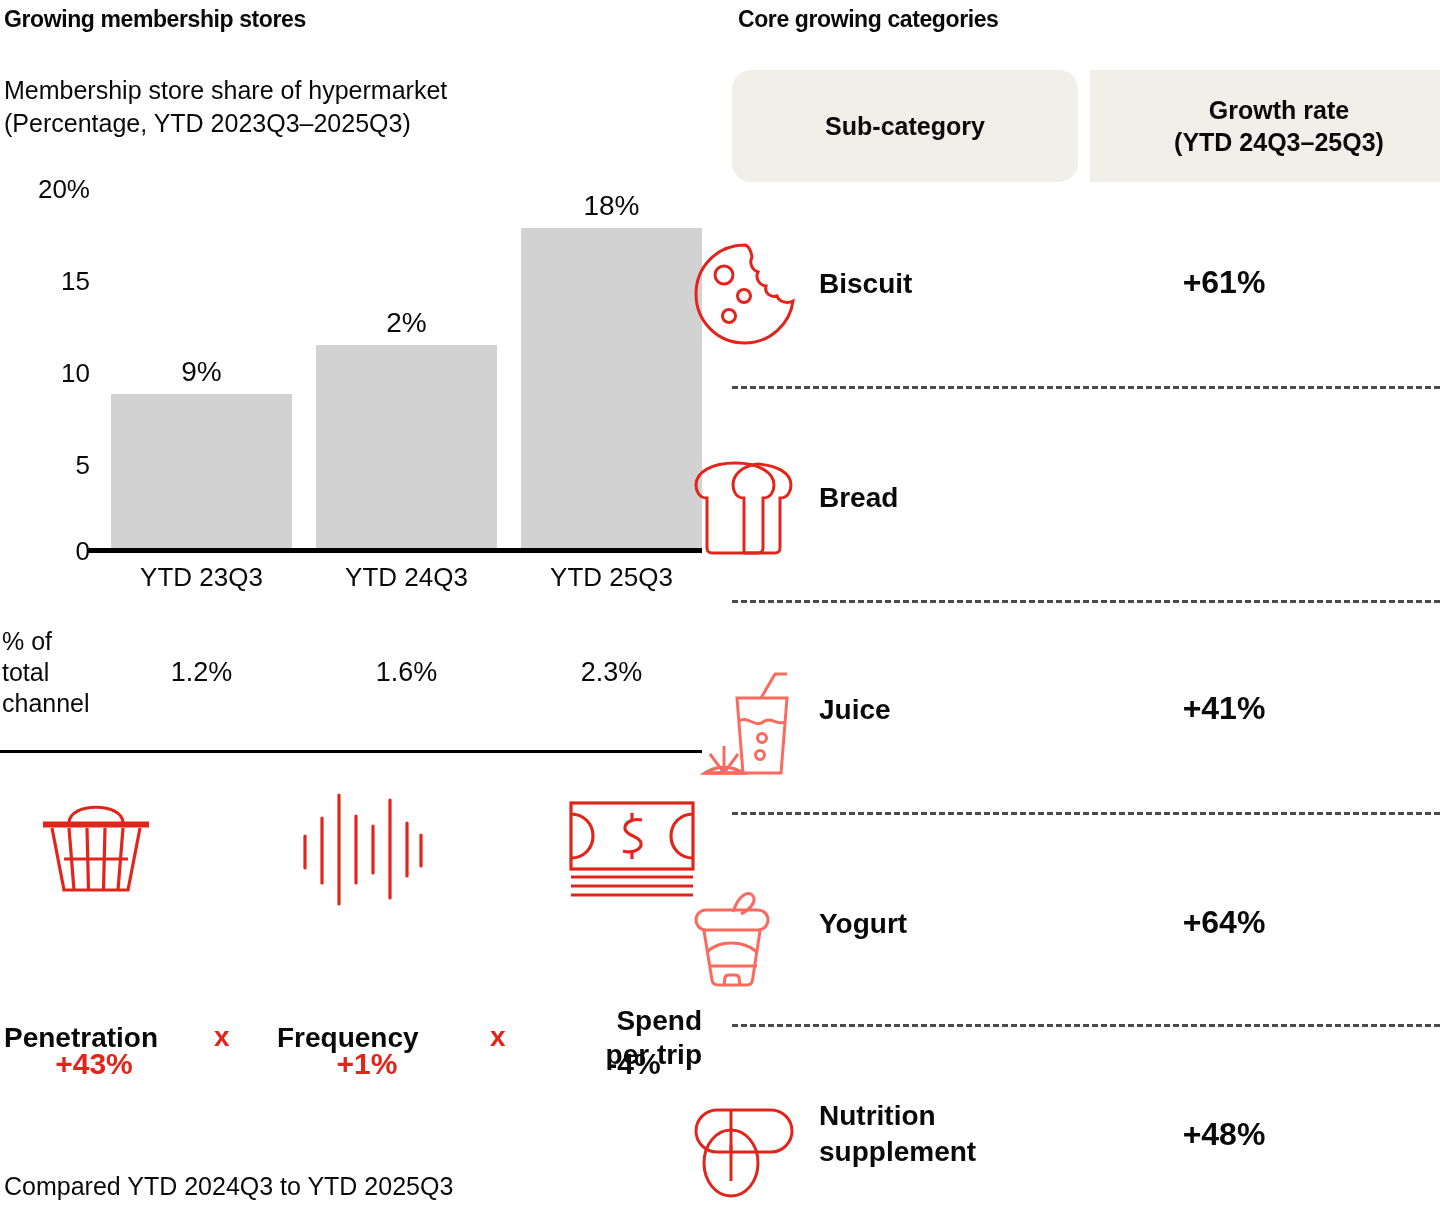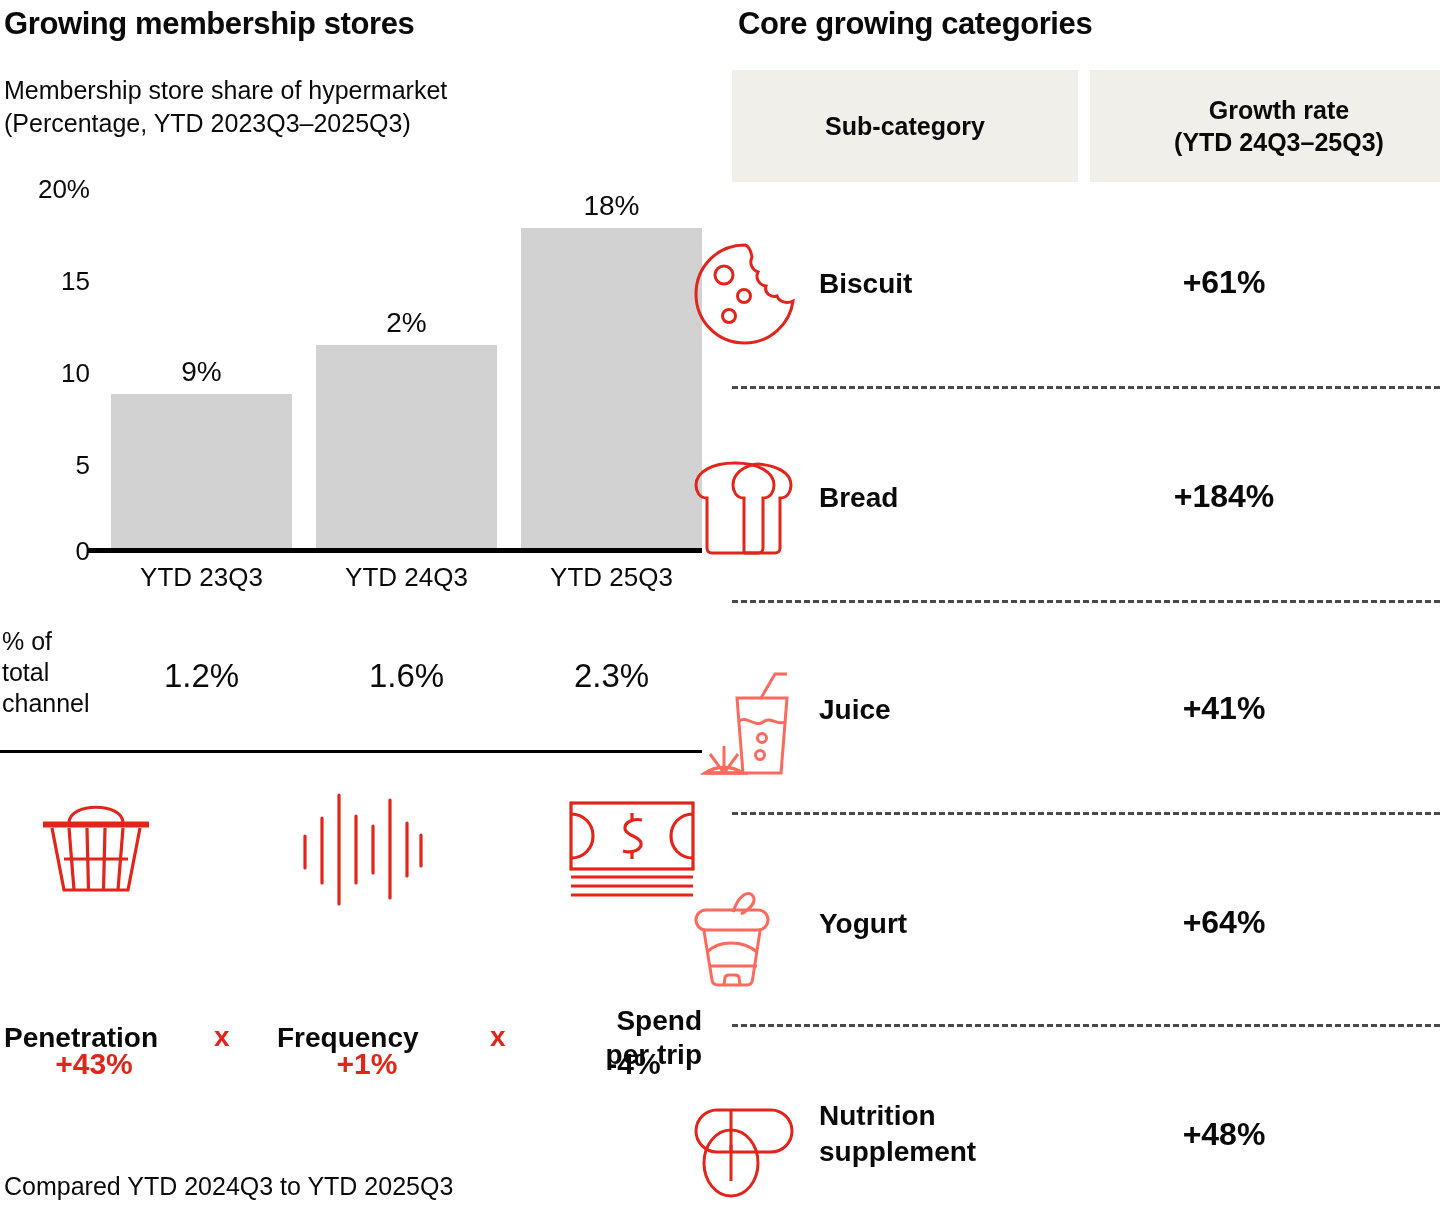--- a/index.html
+++ b/index.html
@@ -9,21 +9,21 @@
     font-family: "Liberation Sans", sans-serif;
     color: #111111;
     overflow: hidden;
   }
   #root { position: relative; width: 1440px; height: 1215px; }
 
   
   #left-panel { position: absolute; left: 0; top: 0; width: 720px; height: 1215px; }
 
   .panel-title {
-    position: absolute; font-weight: bold; font-size: 31px;
+    position: absolute; font-weight: bold; font-size: 23px;
     letter-spacing: -0.4px; color: #0a0a0a; white-space: nowrap;
   }
   #left-title { left: 4px; top: 6px; }
   #right-title { left: 738px; top: 6px; }
 
   #left-subtitle {
     position: absolute; left: 4px; top: 74px; width: 660px;
     font-size: 25px; line-height: 33px; color: #0a0a0a;
   }
 
@@ -45,21 +45,21 @@
   .xtick {
     position: absolute; top: 392px; font-size: 26px; color: #0a0a0a;
     text-align: center; white-space: nowrap;
   }
 
   
   #share-label {
     position: absolute; left: 2px; top: 626px; font-size: 25px; line-height: 31px; color: #0a0a0a;
   }
   .share-value {
-    position: absolute; top: 657px; font-size: 33px; color: #0a0a0a; text-align: center; white-space: nowrap;
+    position: absolute; top: 657px; font-size: 27px; color: #0a0a0a; text-align: center; white-space: nowrap;
   }
   #divider {
     position: absolute; left: 0px; top: 750px; width: 702px; height: 3px; background: #000;
   }
 
   
   .driver-icon { position: absolute; }
 
   .driver-label {
     position: absolute; font-weight: bold; font-size: 28px; color: #0a0a0a;
@@ -73,21 +73,21 @@
   }
   #footnote {
     position: absolute; left: 4px; top: 1172px; font-size: 25px; color: #0a0a0a; white-space: nowrap;
   }
 
   #tbl-head-sub, #tbl-head-growth {
     position: absolute; top: 70px; height: 112px; background: #f1efea;
     display: flex; align-items: center; justify-content: center;
     text-align: center; font-weight: bold; font-size: 25px; line-height: 32px; color: #0a0a0a;
   }
-  #tbl-head-sub { left: 732px; width: 346px; }
+  #tbl-head-sub { left: 732px; width: 346px; border-radius: 19px; }
   #tbl-head-growth { left: 1090px; width: 350px; }
 
   .trow { position: absolute; left: 691px; width: 708px; height: 170px; }
   .row-icon { position: absolute; left: 0px; top: 18px; }
   .row-label {
     position: absolute; left: 128px; font-weight: bold; font-size: 28px;
     line-height: 36px; color: #0a0a0a; white-space: pre-line;
   }
   .row-rate {
     position: absolute; left: 358px; width: 350px; text-align: center;
@@ -225,21 +225,20 @@
       <div class="row-icon">
         <svg width="108" height="100" viewBox="0 0 108 100" fill="none" stroke="#e1251b" stroke-width="3">
           <path d="M16 90 L16 40 C8 40, 5 33, 5 27 C5 14, 21 5, 44 5 C67 5, 83 14, 83 27
                    C83 33, 80 40, 72 40 L72 90 C72 93, 70 95, 67 95 L21 95 C18 95, 16 93, 16 90 Z"></path>
           <path d="M53 95 L53 40 C45 40, 42 33, 42 27 C42 16, 52 8, 66 6"></path>
           <path d="M66 6 C86 7, 100 15, 100 27 C100 33, 97 40, 89 40 L89 90
                    C89 93, 87 95, 84 95 L53 95"></path>
         </svg>
       </div>
       <div class="row-label" style="top:40px;">Bread</div>
-      <div class="row-rate" style="top:38px;">+184%</div>
     </div>
     <div class="rowsep" style="top:600px;"></div>
 
     <div class="trow" style="top:650px;">
       <div class="row-icon">
         <svg width="108" height="110" viewBox="0 0 108 110" fill="none" stroke="#fa6a5e" stroke-width="3">
           <path d="M46 30 L96 30 L90 105 L52 105 Z"></path>
           <path d="M48 53 C56 47, 64 60, 72 54 C80 48, 87 58, 94 54"></path>
           <path d="M70 30 L84 6 L96 6"></path>
           <circle cx="71" cy="70" r="4.5"></circle>

